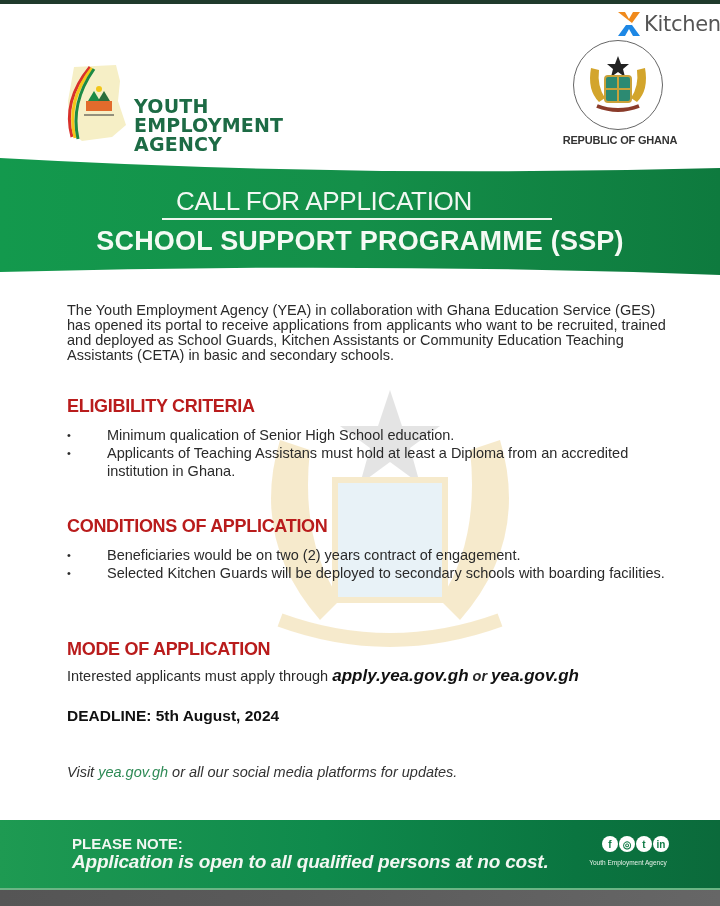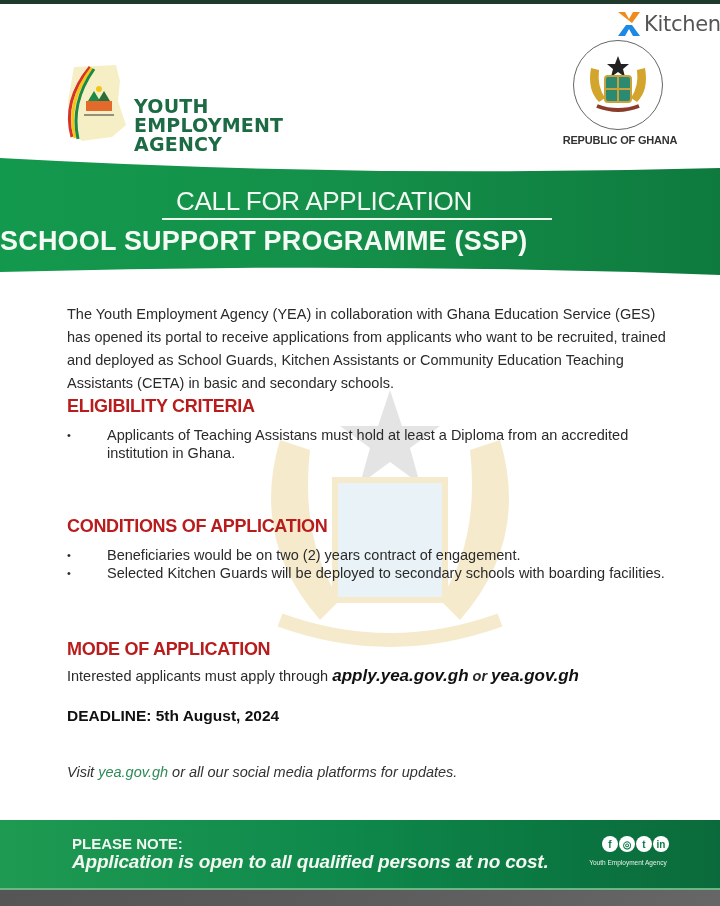--- a/index.html
+++ b/index.html
@@ -20,27 +20,27 @@
 
     
     .coa { position: absolute; left: 573px; top: 40px; width: 90px; height: 90px; border: 1.5px solid #666; border-radius: 50%; background: #fff; display: flex; align-items: center; justify-content: center; }
     .coa-label { position: absolute; left: 560px; top: 134px; width: 120px; text-align: center; font-size: 11px; font-weight: bold; color: #333; letter-spacing: -0.2px; }
 
     
     .banner { position: absolute; left: 0; top: 150px; width: 720px; height: 135px; }
     .banner svg { position: absolute; left: 0; top: 0; }
     .banner-sub { position: absolute; left: 0; top: 186px; width: 648px; text-align: center; color: #f2f7f2; font-size: 26px; letter-spacing: -0.3px; }
     .banner-rule { position: absolute; left: 162px; top: 218px; width: 390px; height: 2px; background: #eef6ee; }
-    .banner-title { position: absolute; left: 0; top: 226px; width: 720px; color: #f4faf4; font-size: 27px; font-weight: bold; letter-spacing: 0.2px; }
+    .banner-title { position: absolute; left: 0; top: 226px; width: 720px; text-align: center; color: #f4faf4; font-size: 27px; font-weight: bold; letter-spacing: 0.2px; }
 
     
     .crest-wm { position: absolute; left: 240px; top: 380px; width: 300px; height: 300px; opacity: 0.22; }
 
     .content { position: absolute; left: 67px; width: 610px; }
-    .intro { top: 303px; font-size: 14.5px; line-height: 23px; color: #2a2a2a; }
+    .intro { top: 303px; font-size: 14.5px; line-height: 15px; color: #2a2a2a; }
 
     .h2 { position: absolute; left: 67px; font-size: 18px; font-weight: bold; color: #b91c1c; letter-spacing: -0.3px; }
     .list { position: absolute; left: 67px; width: 620px; font-size: 14.5px; line-height: 18px; color: #2a2a2a; list-style: none; }
     .list li { position: relative; padding-left: 40px; }
     .list li::before { content: "•"; position: absolute; left: 0; top: 0; font-size: 11px; }
 
     .mode-line { position: absolute; left: 67px; top: 666px; font-size: 14.5px; color: #2a2a2a; }
     .mode-line .link { font-weight: bold; font-style: italic; font-size: 17px; color: #111; }
     .mode-line .or { font-style: italic; font-weight: bold; }
     .deadline { position: absolute; left: 67px; top: 707px; font-size: 15.5px; font-weight: bold; color: #111; }
@@ -122,20 +122,21 @@
   <path d="M260 60 Q290 160 220 240 L200 220 Q240 160 230 70 Z" fill="#d9a21c"></path>
   <polygon points="150,10 162,46 200,46 170,68 180,104 150,82 120,104 130,68 100,46 138,46" fill="#888"></polygon>
   <rect x="95" y="100" width="110" height="120" fill="#9ac6dc" stroke="#d9a21c" stroke-width="6"></rect>
   <path d="M40 240 Q150 280 260 240" stroke="#d9a21c" stroke-width="14" fill="none"></path>
 </svg>
 
 <p class="content intro">The Youth Employment Agency (YEA) in collaboration with Ghana Education Service (GES) has opened its portal to receive applications from applicants who want to be recruited, trained and deployed as School Guards, Kitchen Assistants or Community Education Teaching Assistants (CETA) in basic and secondary schools.</p>
 
 <div class="h2" style="top:396px;">ELIGIBILITY CRITERIA</div>
 <ul class="list" style="top:426px;">
+  <li>Minimum qualication of Senior High School education.</li>
   <li>Applicants of Teaching Assistans must hold at least a Diploma from an accredited institution in Ghana.</li>
 </ul>
 
 <div class="h2" style="top:516px;">CONDITIONS OF APPLICATION</div>
 <ul class="list" style="top:546px;">
   <li>Beneficiaries would be on two (2) years contract of engagement.</li>
   <li>Selected Kitchen Guards will be deployed to secondary schools with boarding facilities.</li>
 </ul>
 
 <div class="h2" style="top:639px;">MODE OF APPLICATION</div>

